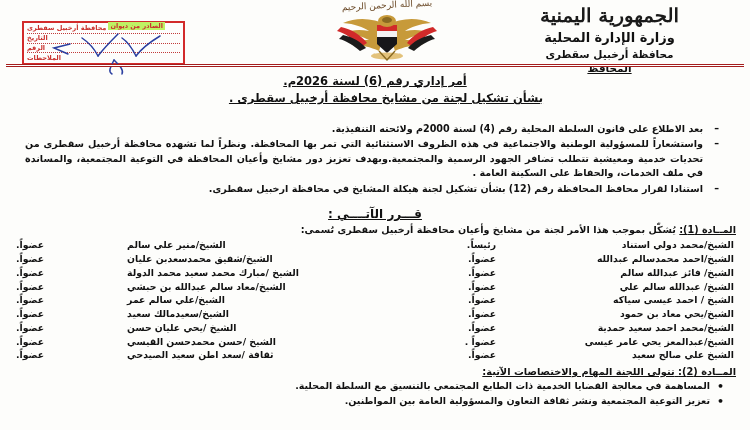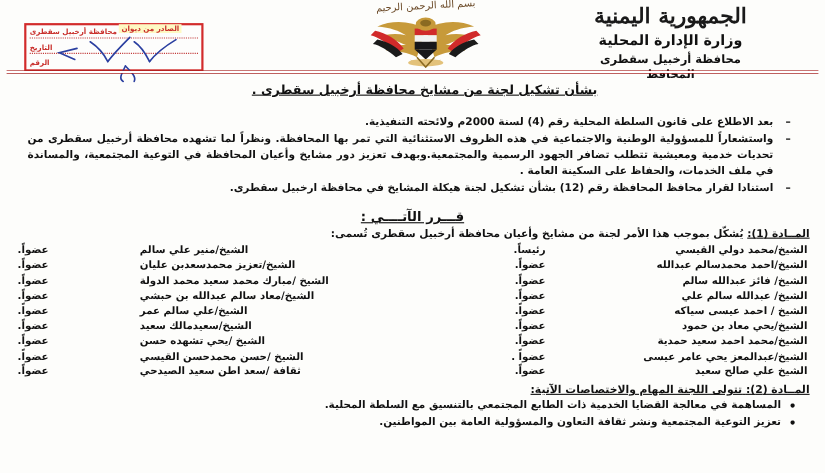--- a/index.html
+++ b/index.html
@@ -21,21 +21,21 @@
     text-align:center;line-height:1.25;
   }
   .lh-republic{
     font-size:19px;font-weight:bold;color:#1a1a1a;
     font-family:"DejaVu Serif","Liberation Serif",serif;
     letter-spacing:.5px;
     transform:scaleX(1.04);
   }
   .lh-ministry{font-size:13px;font-weight:bold;margin-top:2px;letter-spacing:.6px;}
   .lh-gov{font-size:10.5px;font-weight:bold;margin-top:2px;letter-spacing:1.2px;}
-  .lh-role{font-size:10.5px;font-weight:bold;margin-top:1px;}
+  .lh-role{font-size:10.5px;font-weight:bold;margin-top:1px;text-decoration:underline;}
 
   
   .emblem{
     position:absolute;top:0px;left:333px;width:108px;height:62px;
     text-align:center;
   }
   .basmala{
     font-size:9px;color:#6b4a28;font-family:"DejaVu Serif","Liberation Serif",serif;
     transform:rotate(-3deg);margin-bottom:-1px;white-space:nowrap;
   }
@@ -50,21 +50,21 @@
     display:flex;flex-direction:column;justify-content:space-between;}
   .stamp-row{
     display:flex;align-items:center;gap:3px;height:10px;
     border-bottom:1px dotted #c23b3b;
   }
   .stamp-row:last-child{border-bottom:none;}
   .stamp-lbl{font-size:6.5px;color:#c9302c;font-weight:bold;white-space:nowrap;}
   .stamp-fill{flex:1;}
   .stamp-top{
     position:absolute;top:-1px;right:18px;font-size:6.5px;color:#c9302c;
-    font-weight:bold;background:#fef9c3;padding:0 2px;
+    font-weight:bold;background:#bef264;padding:0 2px;
   }
   .ink{position:absolute;pointer-events:none;}
   .ink svg{display:block;}
 
   .rule{
     position:absolute;top:64px;left:6px;right:6px;height:3px;
     background:linear-gradient(to bottom,#a51d1d 0 1px,#fff 1px 2px,#a51d1d 2px 3px);
   }
 
   
@@ -170,20 +170,24 @@
           <span class="stamp-fill"></span>
           <span class="stamp-lbl">محافظة أرخبيل سقطرى</span>
         </div>
         <div class="stamp-row">
           <span class="stamp-fill"></span>
           <span class="stamp-lbl">التاريخ</span>
         </div>
         <div class="stamp-row">
           <span class="stamp-fill"></span>
           <span class="stamp-lbl">الرقم</span>
+        </div>
+        <div class="stamp-row">
+          <span class="stamp-fill"></span>
+          <span class="stamp-lbl">الملاحظات</span>
         </div>
       </div>
     </div>
 
     <div class="ink" style="top:14px;right:560px;">
       <svg width="180" height="62" viewBox="0 0 180 62">
         <g fill="none" stroke="#2b3fa0" stroke-width="1.5" stroke-linecap="round">
           <path d="M150 22 C140 28 132 34 126 42"></path>
           <path d="M126 42 C122 34 118 28 112 24"></path>
           <path d="M108 20 C100 28 94 34 88 42"></path>
@@ -192,20 +196,21 @@
           <path d="M104 46 C100 54 98 58 102 60"></path>
           <path d="M104 46 C110 52 114 56 112 60"></path>
         </g>
       </svg>
     </div>
 
     <div class="rule"></div>
   </div>
 
   <div class="titles">
+    <div class="doc-title">أمر إداري رقم (6) لسنة 2026م.</div>
     <div class="doc-subtitle">بشأن تشكيل لجنة من مشايخ محافظة أرخبيل سقطرى .</div>
   </div>
 
   <div class="body">
 
     <ul class="preamble">
       <li>بعد الاطلاع على قانون السلطة المحلية رقم (4) لسنة 2000م ولائحته التنفيذية.</li>
       <li>واستشعاراً للمسؤولية الوطنية والاجتماعية في هذه الظروف الاستثنائية التي تمر بها المحافظة. ونظراً لما تشهده محافظة أرخبيل سقطرى من تحديات خدمية ومعيشية تتطلب تضافر الجهود الرسمية والمجتمعية.وبهدف تعزيز دور مشايخ وأعيان المحافظة في التوعية المجتمعية، والمساندة في ملف الخدمات، والحفاظ على السكينة العامة .</li>
       <li>استنادا لقرار محافظ المحافظة رقم (12) بشأن تشكيل لجنة هيكلة المشايخ في محافظة ارخبيل سقطرى.</li>
     </ul>
@@ -213,29 +218,29 @@
     <div class="decide">قـــرر الآتــــي :</div>
 
     <div class="article article-lead">
       <span class="art-label">المــادة (1):</span>
       <span>يُشكّل بموجب هذا الأمر لجنة من مشايخ وأعيان محافظة أرخبيل سقطرى تُسمى:</span>
     </div>
 
     <table class="members">
       <tbody>
         <tr>
-          <td class="nm">الشيخ/محمد دولي القيسي</td>
+          <td class="nm">الشيخ/محمد دولي استناد</td>
           <td class="rl">رئيساً.</td>
           <td class="nm2">الشيخ/منير علي سالم</td>
           <td class="rl2">عضواً.</td>
         </tr>
         <tr>
           <td class="nm">الشيخ/احمد محمدسالم عبدالله</td>
           <td class="rl">عضواً.</td>
-          <td class="nm2">الشيخ/تعزيز محمدسعدبن عليان</td>
+          <td class="nm2">الشيخ/شفيق محمدسعدبن عليان</td>
           <td class="rl2">عضواً.</td>
         </tr>
         <tr>
           <td class="nm">الشيخ/ فائز عبدالله سالم</td>
           <td class="rl">عضواً.</td>
           <td class="nm2">الشيخ /مبارك محمد سعيد محمد الدولة</td>
           <td class="rl2">عضواً.</td>
         </tr>
         <tr>
           <td class="nm">الشيخ/ عبدالله سالم علي</td>
@@ -251,21 +256,21 @@
         </tr>
         <tr>
           <td class="nm">الشيخ/يحي معاد بن حمود</td>
           <td class="rl">عضواً.</td>
           <td class="nm2">الشيخ/سعيدمالك سعيد</td>
           <td class="rl2">عضواً.</td>
         </tr>
         <tr>
           <td class="nm">الشيخ/محمد احمد سعيد حمدية</td>
           <td class="rl">عضواً.</td>
-          <td class="nm2">الشيخ /يحي تشهده حسن</td>
+          <td class="nm2">الشيخ /يحي عليان حسن</td>
           <td class="rl2">عضواً.</td>
         </tr>
         <tr>
           <td class="nm">الشيخ/عبدالمعز يحي عامر عيسى</td>
           <td class="rl">عضواً .</td>
           <td class="nm2">الشيخ /حسن محمدحسن القيسي</td>
           <td class="rl2">عضواً.</td>
         </tr>
         <tr>
           <td class="nm">الشيخ علي صالح سعيد</td>

